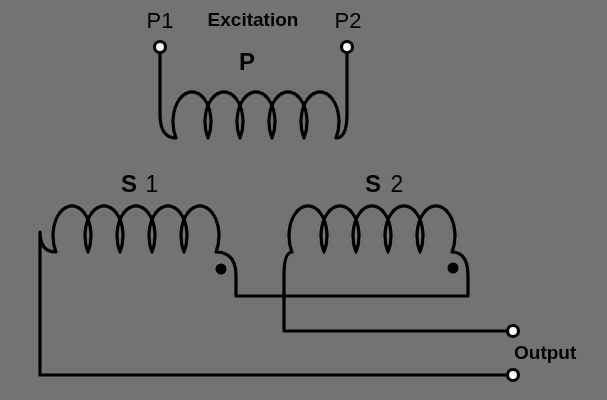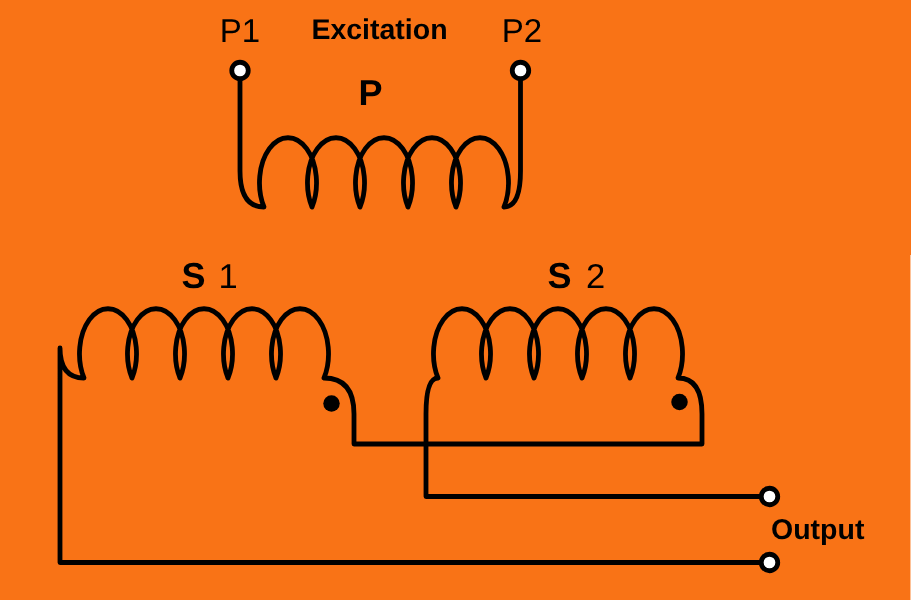--- a/index.html
+++ b/index.html
@@ -5,21 +5,21 @@
   html, body {
     margin: 0;
     padding: 0;
     background: #ffffff;
     font-family: "Liberation Sans", sans-serif;
   }
   .stage {
     position: relative;
     width: 607px;
     height: 400px;
-    background: #f97316;
+    background: #737373;
     overflow: hidden;
   }
   svg { display: block; }
   .wire {
     fill: none;
     stroke: #000000;
     stroke-width: 3.2;
     stroke-linecap: round;
     stroke-linejoin: round;
   }

